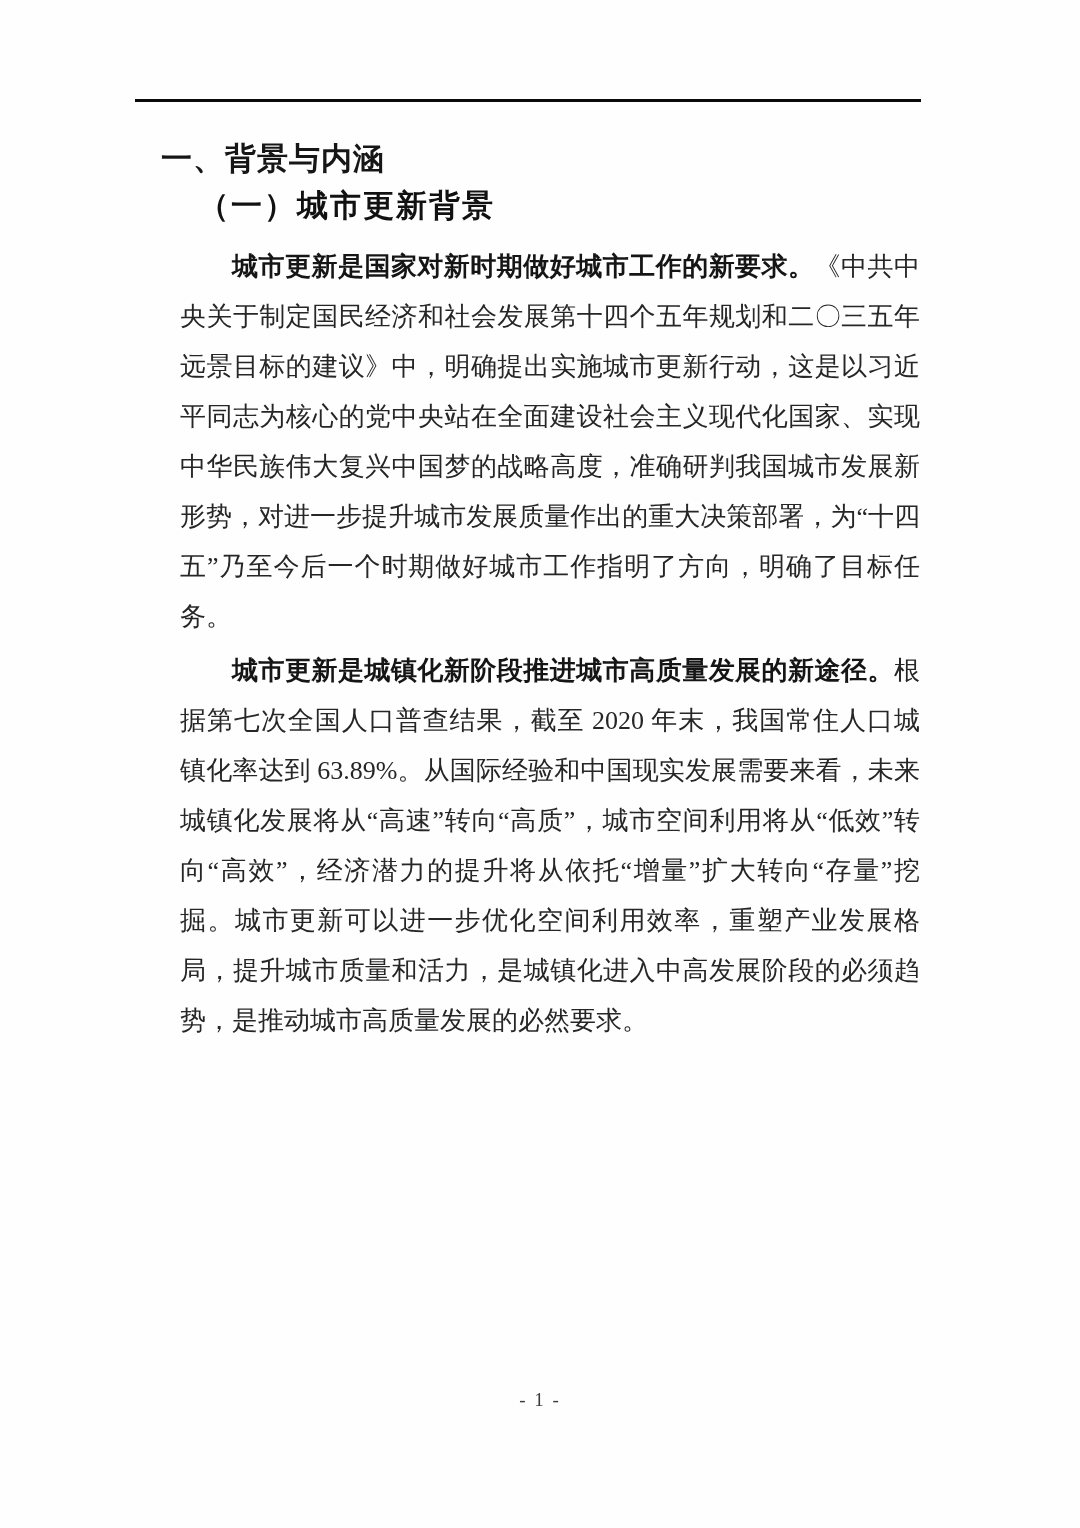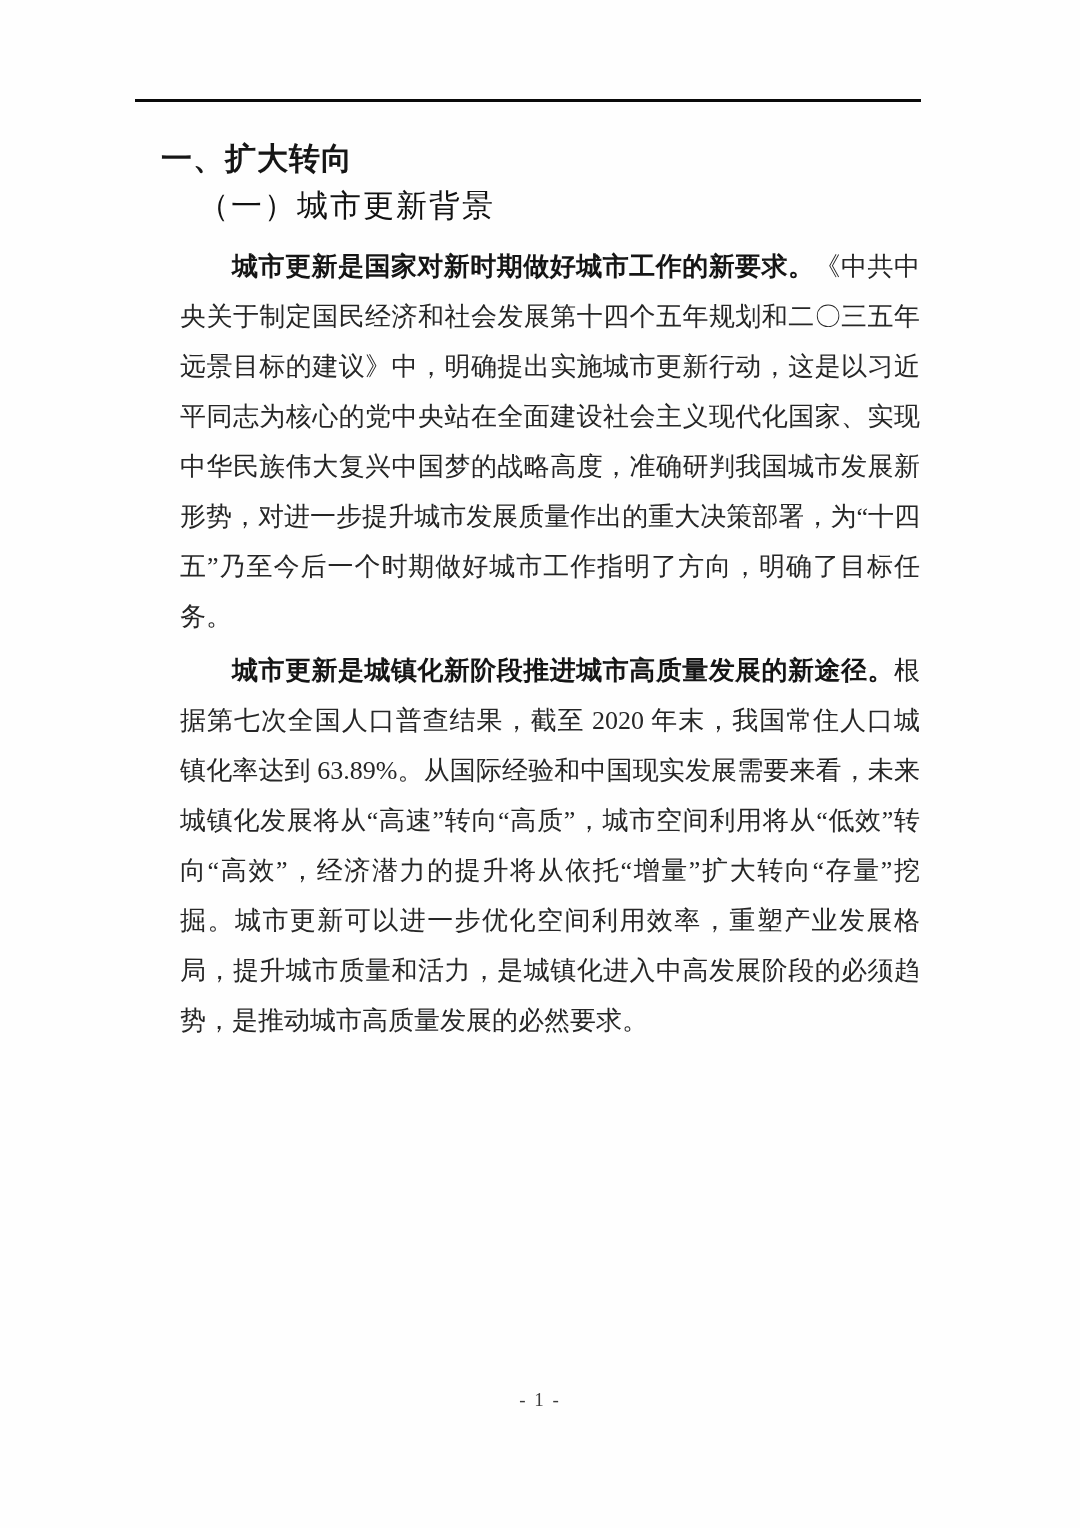--- a/index.html
+++ b/index.html
@@ -35,21 +35,21 @@
     line-height: 40px;
     color: #161616;
     letter-spacing: 1px;
     white-space: nowrap;
   }
   .h2 {
     position: absolute;
     left: 198px;
     top: 185px;
     font-family: "Liberation Serif", serif;
-    font-weight: 400;
+    font-weight: 700;
     font-size: 31px;
     line-height: 42px;
     color: #111111;
     letter-spacing: 2px;
     white-space: nowrap;
   }
   .body-text {
     position: absolute;
     left: 176px;
     top: 238px;
@@ -79,21 +79,21 @@
     color: #3a3a3a;
   }
 </style>
 </head>
 <body>
 
 <div class="page">
 
   <div class="top-rule"></div>
 
-  <div class="h1">一、扩大转向</div>
+  <div class="h1">一、背景与内涵</div>
 
   <div class="h2">（一）城市更新背景</div>
 
   <div class="body-text">
     <p><span class="lead">城市更新是国家对新时期做好城市工作的新要求。</span><span>《中共中央关于制定国民经济和社会发展第十四个五年规划和二〇三五年远景目标的建议》中，明确提出实施城市更新行动，这是以习近平同志为核心的党中央站在全面建设社会主义现代化国家、实现中华民族伟大复兴中国梦的战略高度，准确研判我国城市发展新形势，对进一步提升城市发展质量作出的重大决策部署，为“十四五”乃至今后一个时期做好城市工作指明了方向，明确了目标任务。</span></p>
     <p><span class="lead">城市更新是城镇化新阶段推进城市高质量发展的新途径。</span><span>根据第七次全国人口普查结果，截至 2020 年末，我国常住人口城镇化率达到 63.89%。从国际经验和中国现实发展需要来看，未来城镇化发展将从“高速”转向“高质”，城市空间利用将从“低效”转向“高效”，经济潜力的提升将从依托“增量”扩大转向“存量”挖掘。城市更新可以进一步优化空间利用效率，重塑产业发展格局，提升城市质量和活力，是城镇化进入中高发展阶段的必须趋势，是推动城市高质量发展的必然要求。</span></p>
   </div>
 
   <div class="page-number">- 1 -</div>
 

